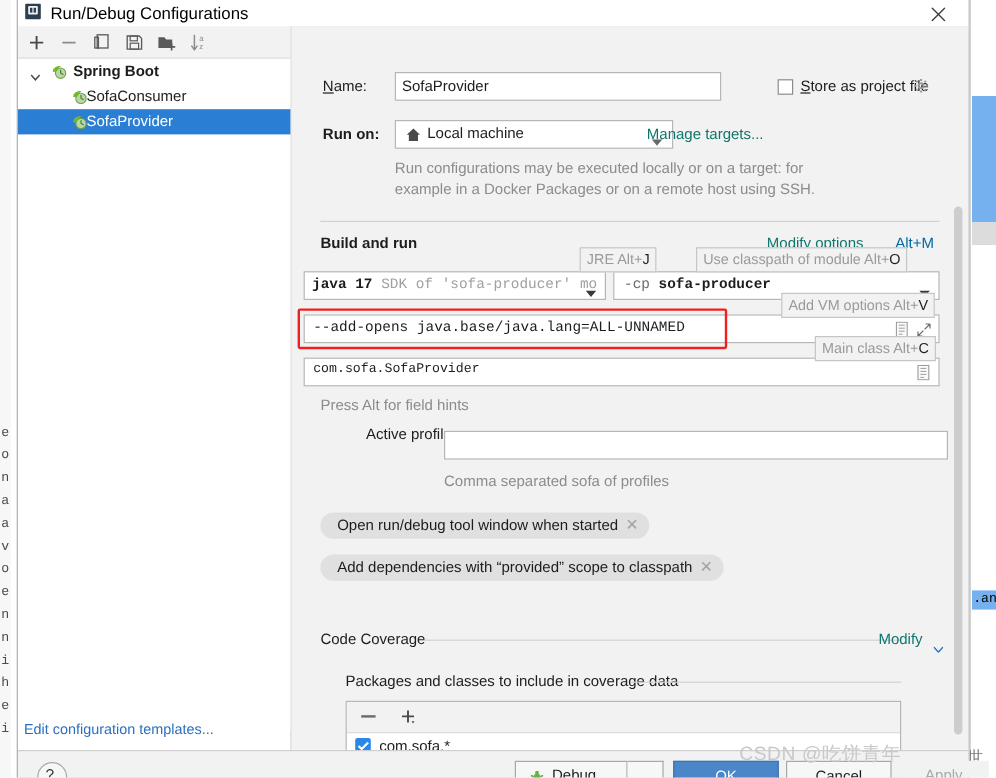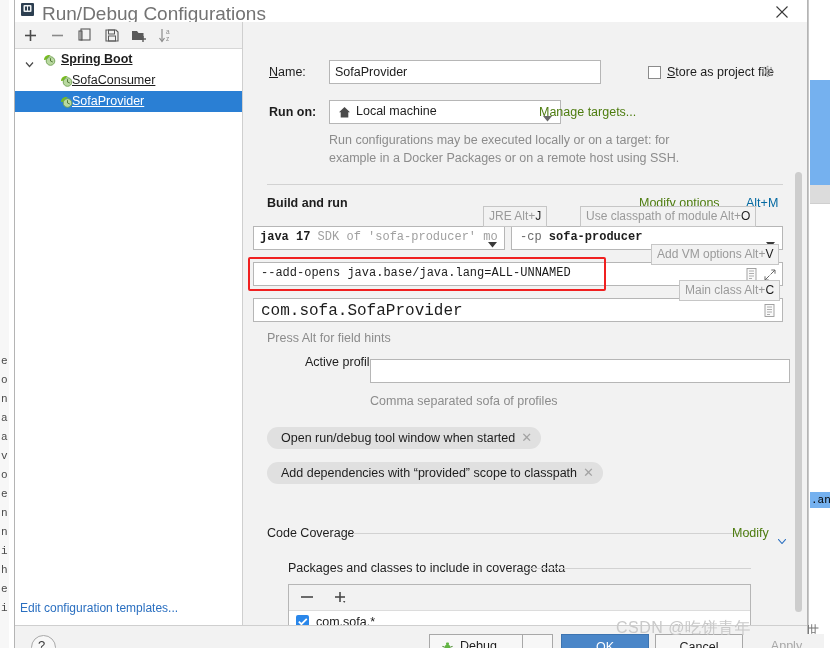--- a/index.html
+++ b/index.html
@@ -24,47 +24,47 @@
   #bg-cjk{position:absolute;left:806px;top:622px;font-size:13px;color:#777;}
 
   
   #dialog{position:absolute;left:14px;top:0;width:794px;height:648px;background:#f2f2f2;
           border:1px solid #b4b4b4;border-top:none;box-sizing:border-box;}
 
   
   #titlebar{position:absolute;left:0;top:0;width:792px;height:22px;background:#ffffff;
             border-bottom:1px solid #dadada;}
   #title-icon{position:absolute;left:5px;top:3px;width:15px;height:15px;}
-  #title-text{position:absolute;left:27px;top:3px;font-size:19px;color:#737373;}
+  #title-text{position:absolute;left:27px;top:3px;font-size:14px;color:#000000;}
   #title-close{position:absolute;right:14px;top:2px;width:22px;height:18px;cursor:default;}
   #title-close svg{position:absolute;left:5px;top:4px;}
 
   
   #leftpane{position:absolute;left:0;top:22px;width:228px;height:603px;background:#ffffff;
             border-right:1px solid #cfcfcf;box-sizing:border-box;}
   #lp-toolbar{position:absolute;left:0;top:0;width:227px;height:26px;background:#f2f2f2;
               border-bottom:1px solid #d7d7d7;}
   .tb-btn{position:absolute;top:4px;width:20px;height:19px;cursor:default;}
 
   #tree{position:absolute;left:0;top:27px;width:227px;height:560px;background:#ffffff;}
   .tree-row{position:relative;height:21px;line-height:21px;white-space:nowrap;cursor:default;}
   .tree-row.selected{background:#2a7fd4;color:#ffffff;}
   .chev{position:absolute;left:10px;top:6px;width:9px;height:9px;}
   .sb-icon{position:absolute;top:4px;width:15px;height:14px;}
-  .tree-label{position:absolute;font-size:12.5px;text-decoration:underline;}
+  .tree-label{position:absolute;font-size:12.5px;}
   .tree-label.bold{font-weight:bold;}
 
   #edit-templates{position:absolute;left:5px;bottom:10px;color:#2a6fc0;font-size:12px;cursor:default;}
 
   
   #rightpane{position:absolute;left:228px;top:22px;width:564px;height:603px;background:#f2f2f2;
              overflow:hidden;}
   .lbl{position:absolute;font-size:12.5px;color:#1d1d1d;}
   .muted{color:#8c8c8c;}
-  .link{color:#4d7c0f;cursor:default;}
+  .link{color:#0f766e;cursor:default;}
   .field{position:absolute;background:#ffffff;border:1px solid #b6b6b6;box-sizing:border-box;
          height:24px;font-family:"Liberation Sans",sans-serif;font-size:12.5px;color:#1d1d1d;
          padding:0 5px;line-height:22px;white-space:nowrap;overflow:hidden;}
 
   
   #name-lbl{left:26px;top:43px;}
   #name-lbl u{text-decoration:underline;}
   #name-field{left:86px;top:38px;width:272px;}
   #store-cb{position:absolute;left:405px;top:44px;width:13px;height:13px;background:#fff;
             border:1px solid #8b8b8b;box-sizing:border-box;cursor:default;}
@@ -119,21 +119,21 @@
   #vm-text{position:absolute;left:7px;top:3px;font-family:"Liberation Mono",monospace;font-size:12px;
            white-space:nowrap;}
   #vm-expand{position:absolute;right:24px;top:5px;width:12px;height:13px;cursor:default;}
   #vm-arrows{position:absolute;right:6px;top:6px;width:12px;height:12px;cursor:default;}
   #redbox{position:absolute;left:5px;top:235px;width:358px;height:34px;border:2px solid #f02020;
           box-sizing:border-box;z-index:8;pointer-events:none;border-radius:2px;}
 
   
   #main-field{position:absolute;left:10px;top:276px;width:530px;height:24px;background:#ffffff;
               border:1px solid #b6b6b6;box-sizing:border-box;}
-  #main-text{position:absolute;left:7px;top:3px;font-family:"Liberation Mono",monospace;font-size:16px;}
+  #main-text{position:absolute;left:7px;top:3px;font-family:"Liberation Mono",monospace;font-size:11px;}
   #main-expand{position:absolute;right:6px;top:5px;width:12px;height:13px;cursor:default;}
 
   #alt-hint{left:24px;top:309px;}
 
   #profiles-lbl{left:24px;top:333px;margin-left:38px;}
   #profiles-field{left:127px;top:337px;width:420px;}
   #profiles-desc{left:127px;top:372px;}
 
   
   .chip{position:absolute;background:#e0e0e0;border-radius:11px;height:22px;line-height:22px;

